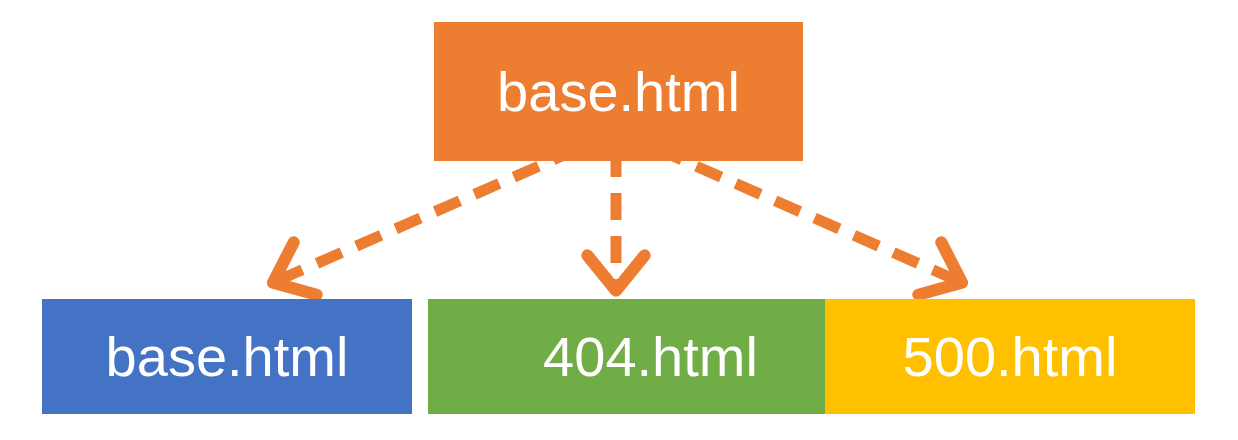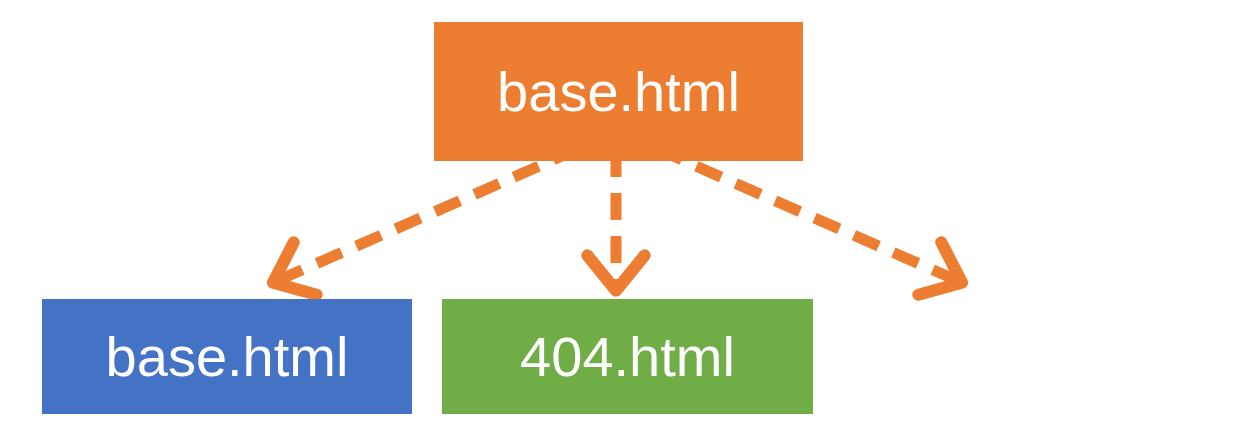--- a/index.html
+++ b/index.html
@@ -20,21 +20,21 @@
     align-items: center;
     justify-content: center;
     color: #ffffff;
     font-size: 56px;
     line-height: 1;
     white-space: nowrap;
     user-select: none;
   }
   .node-base   { left: 434px; top: 22px;  width: 369px; height: 139px; background: #ED7D31; }
   .node-index  { left: 42px;  top: 299px; width: 370px; height: 115px; background: #4472C4; }
-  .node-404    { left: 442px; top: 299px; width: 371px; height: 115px; background: #70AD47; }
+  .node-404    { left: 428px; top: 299px; width: 371px; height: 115px; background: #70AD47; padding-left: 37px; }
   .node-500    { left: 825px; top: 299px; width: 370px; height: 115px; background: #FFC000; }
   .arrows {
     position: absolute;
     left: 0; top: 0;
     width: 1238px; height: 440px;
     pointer-events: none;
   }
 </style>
 </head>
 <body>
@@ -51,14 +51,15 @@
     </defs>
     <path d="M578,149 L279,280" fill="none" stroke="#ED7D31" stroke-width="11" stroke-dasharray="27 16" marker-end="url(#ah)"></path>
     <path d="M616,150 L616,284" fill="none" stroke="#ED7D31" stroke-width="11" stroke-dasharray="27 16" marker-end="url(#ah)"></path>
     <path d="M657,149 L956,280" fill="none" stroke="#ED7D31" stroke-width="11" stroke-dasharray="27 16" marker-end="url(#ah)"></path>
   </svg>
 
   <div class="node node-index" style="background: rgb(68, 114, 196);">base.html</div>
 
   <div class="node node-404" style="background: rgb(112, 173, 71);">404.html</div>
 
+  <div class="node node-500" style="background: rgb(255, 192, 0);">500.html</div>
 
 </div>
 
 </body></html>

